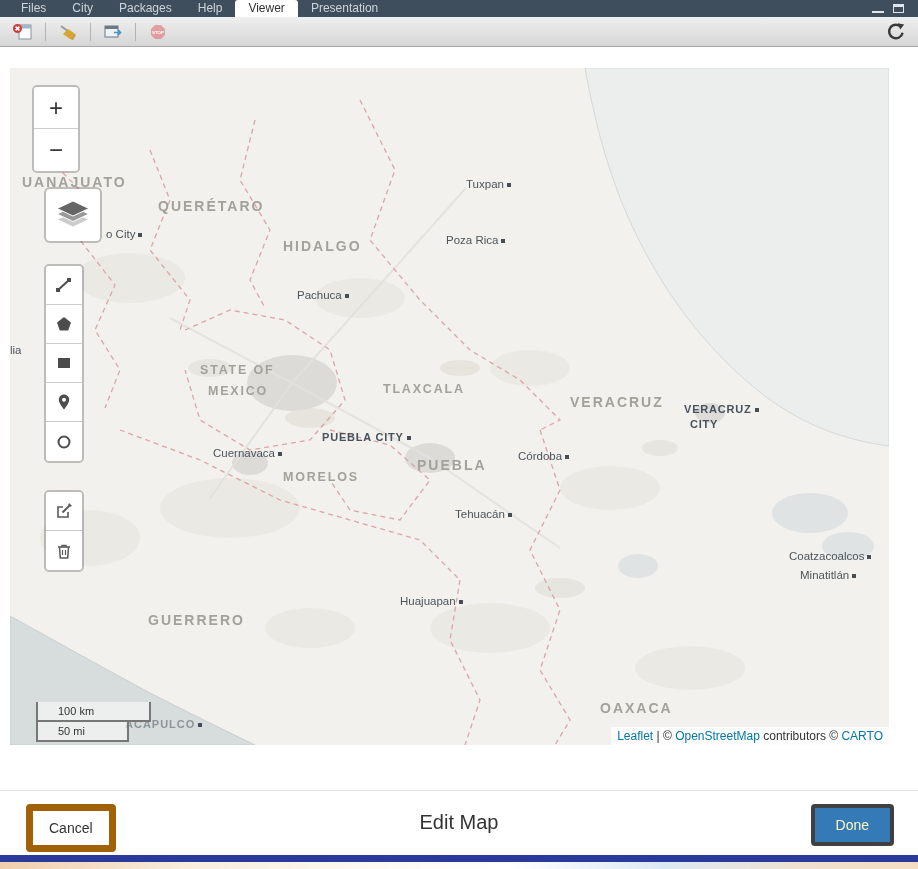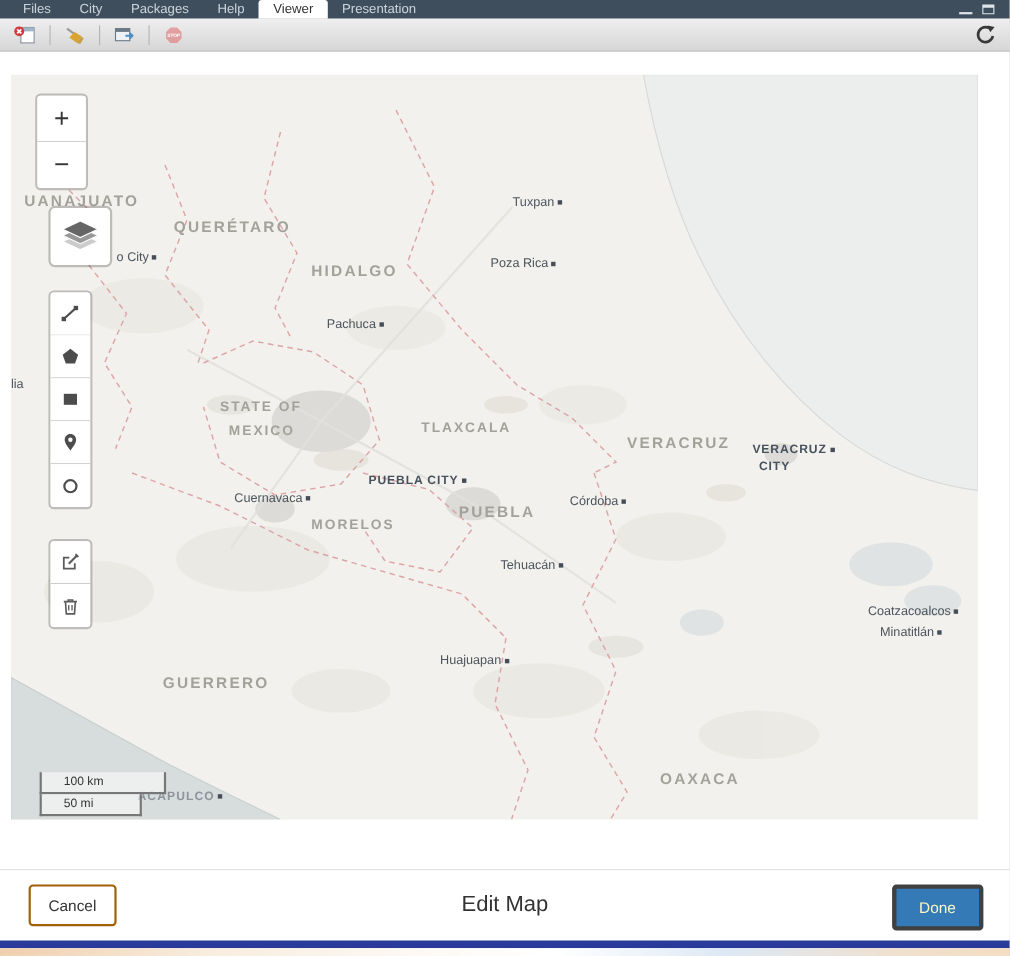--- a/index.html
+++ b/index.html
@@ -58,21 +58,21 @@
   .scale-line.mi { width:93px; }
 
   .attribution { position:absolute; right:0; bottom:0; background:rgba(255,255,255,0.8);
     padding:2px 6px; font-size:12px; color:#333; }
   .attribution a { color:#0078A8; text-decoration:none; cursor:pointer; }
 
   
   .footer { position:absolute; left:0; top:743px; width:918px; height:65px; background:#fff; border-top:1px solid #e2e2e2; }
   .footer-title { position:absolute; left:0; right:0; top:20px; text-align:center; font-size:20px; color:#333; }
   .btn { position:absolute; top:13px; font-size:14px; border-radius:4px; padding:9px 16px; cursor:pointer; }
-  .btn-cancel { left:26px; background:#fff; border:2px solid #a16207; color:#333; }
+  .btn-cancel { left:26px; background:#fff; border:7px solid #a16207; color:#333; }
   .btn-done { right:24px; background:#337ab7; border:4px solid #404040; color:#fef9c3; padding:9px 21px; }
 
   
   .strip-blue { position:absolute; left:0; top:855px; width:918px; height:7px; background:#2a3a9a; }
   .strip-desktop { position:absolute; left:0; top:862px; width:918px; height:7px;
     background:linear-gradient(90deg,#f0cfae 0%,#f8ecdd 20%,#fdf8f2 40%,#ffffff 55%,#dcE8f5 72%,#efe0cf 88%,#f4ddc2 100%); }
 </style>
 </head>
 <body>
 
@@ -206,21 +206,21 @@
           <span class="lbl city" style="left: 436px; top: 166px;">Poza Rica<i class="dot"></i></span>
           <span class="lbl state" style="left: 273px; top: 170px;">HIDALGO</span>
           <span class="lbl city" style="left: 287px; top: 221px;">Pachuca<i class="dot"></i></span>
           <span class="lbl city" style="left: 0px; top: 276px;">lia</span>
           <span class="lbl state-sm" style="left: 190px; top: 295px;">STATE OF</span>
           <span class="lbl state-sm" style="left: 198px; top: 316px;">MEXICO</span>
           <span class="lbl state-sm" style="left: 373px; top: 314px;">TLAXCALA</span>
           <span class="lbl state" style="left: 560px; top: 326px;">VERACRUZ</span>
           <span class="lbl city-caps" style="left: 674px; top: 335px;">VERACRUZ<i class="dot"></i></span>
           <span class="lbl city-caps" style="left: 680px; top: 350px;">CITY</span>
-          <span class="lbl city-caps" style="left: 325px; top: 363px;">PUEBLA CITY<i class="dot"></i></span>
+          <span class="lbl city-caps" style="left: 312px; top: 363px;">PUEBLA CITY<i class="dot"></i></span>
           <span class="lbl city" style="left: 203px; top: 379px;">Cuernavaca<i class="dot"></i></span>
           <span class="lbl city" style="left: 508px; top: 382px;">Córdoba<i class="dot"></i></span>
           <span class="lbl state" style="left: 407px; top: 389px;">PUEBLA</span>
           <span class="lbl state-sm" style="left: 273px; top: 402px;">MORELOS</span>
           <span class="lbl city" style="left: 445px; top: 440px;">Tehuacán<i class="dot"></i></span>
           <span class="lbl city" style="left: 779px; top: 482px;">Coatzacoalcos<i class="dot"></i></span>
           <span class="lbl city" style="left: 790px; top: 501px;">Minatitlán<i class="dot"></i></span>
           <span class="lbl city" style="left: 390px; top: 527px;">Huajuapan<i class="dot"></i></span>
           <span class="lbl state" style="left: 138px; top: 544px;">GUERRERO</span>
           <span class="lbl state" style="left: 590px; top: 632px;">OAXACA</span>
@@ -287,20 +287,21 @@
             <path d="M8.5 9 V14 M11.5 9 V14" stroke="#5b5b5b" stroke-width="1.2"></path>
           </svg>
         </div>
       </div>
 
       <div class="scale">
         <div class="scale-line km">100 km</div>
         <div class="scale-line mi">50 mi</div>
       </div>
 
+      <div class="attribution"><a>Leaflet</a><span> | © </span><a>OpenStreetMap</a><span> contributors © </span><a>CARTO</a></div>
     </div>
 
     <div class="footer">
       <button class="btn btn-cancel">Cancel</button>
       <div class="footer-title">Edit Map</div>
       <button class="btn btn-done">Done</button>
     </div>
   </div>
 
   <div class="strip-blue"></div>

